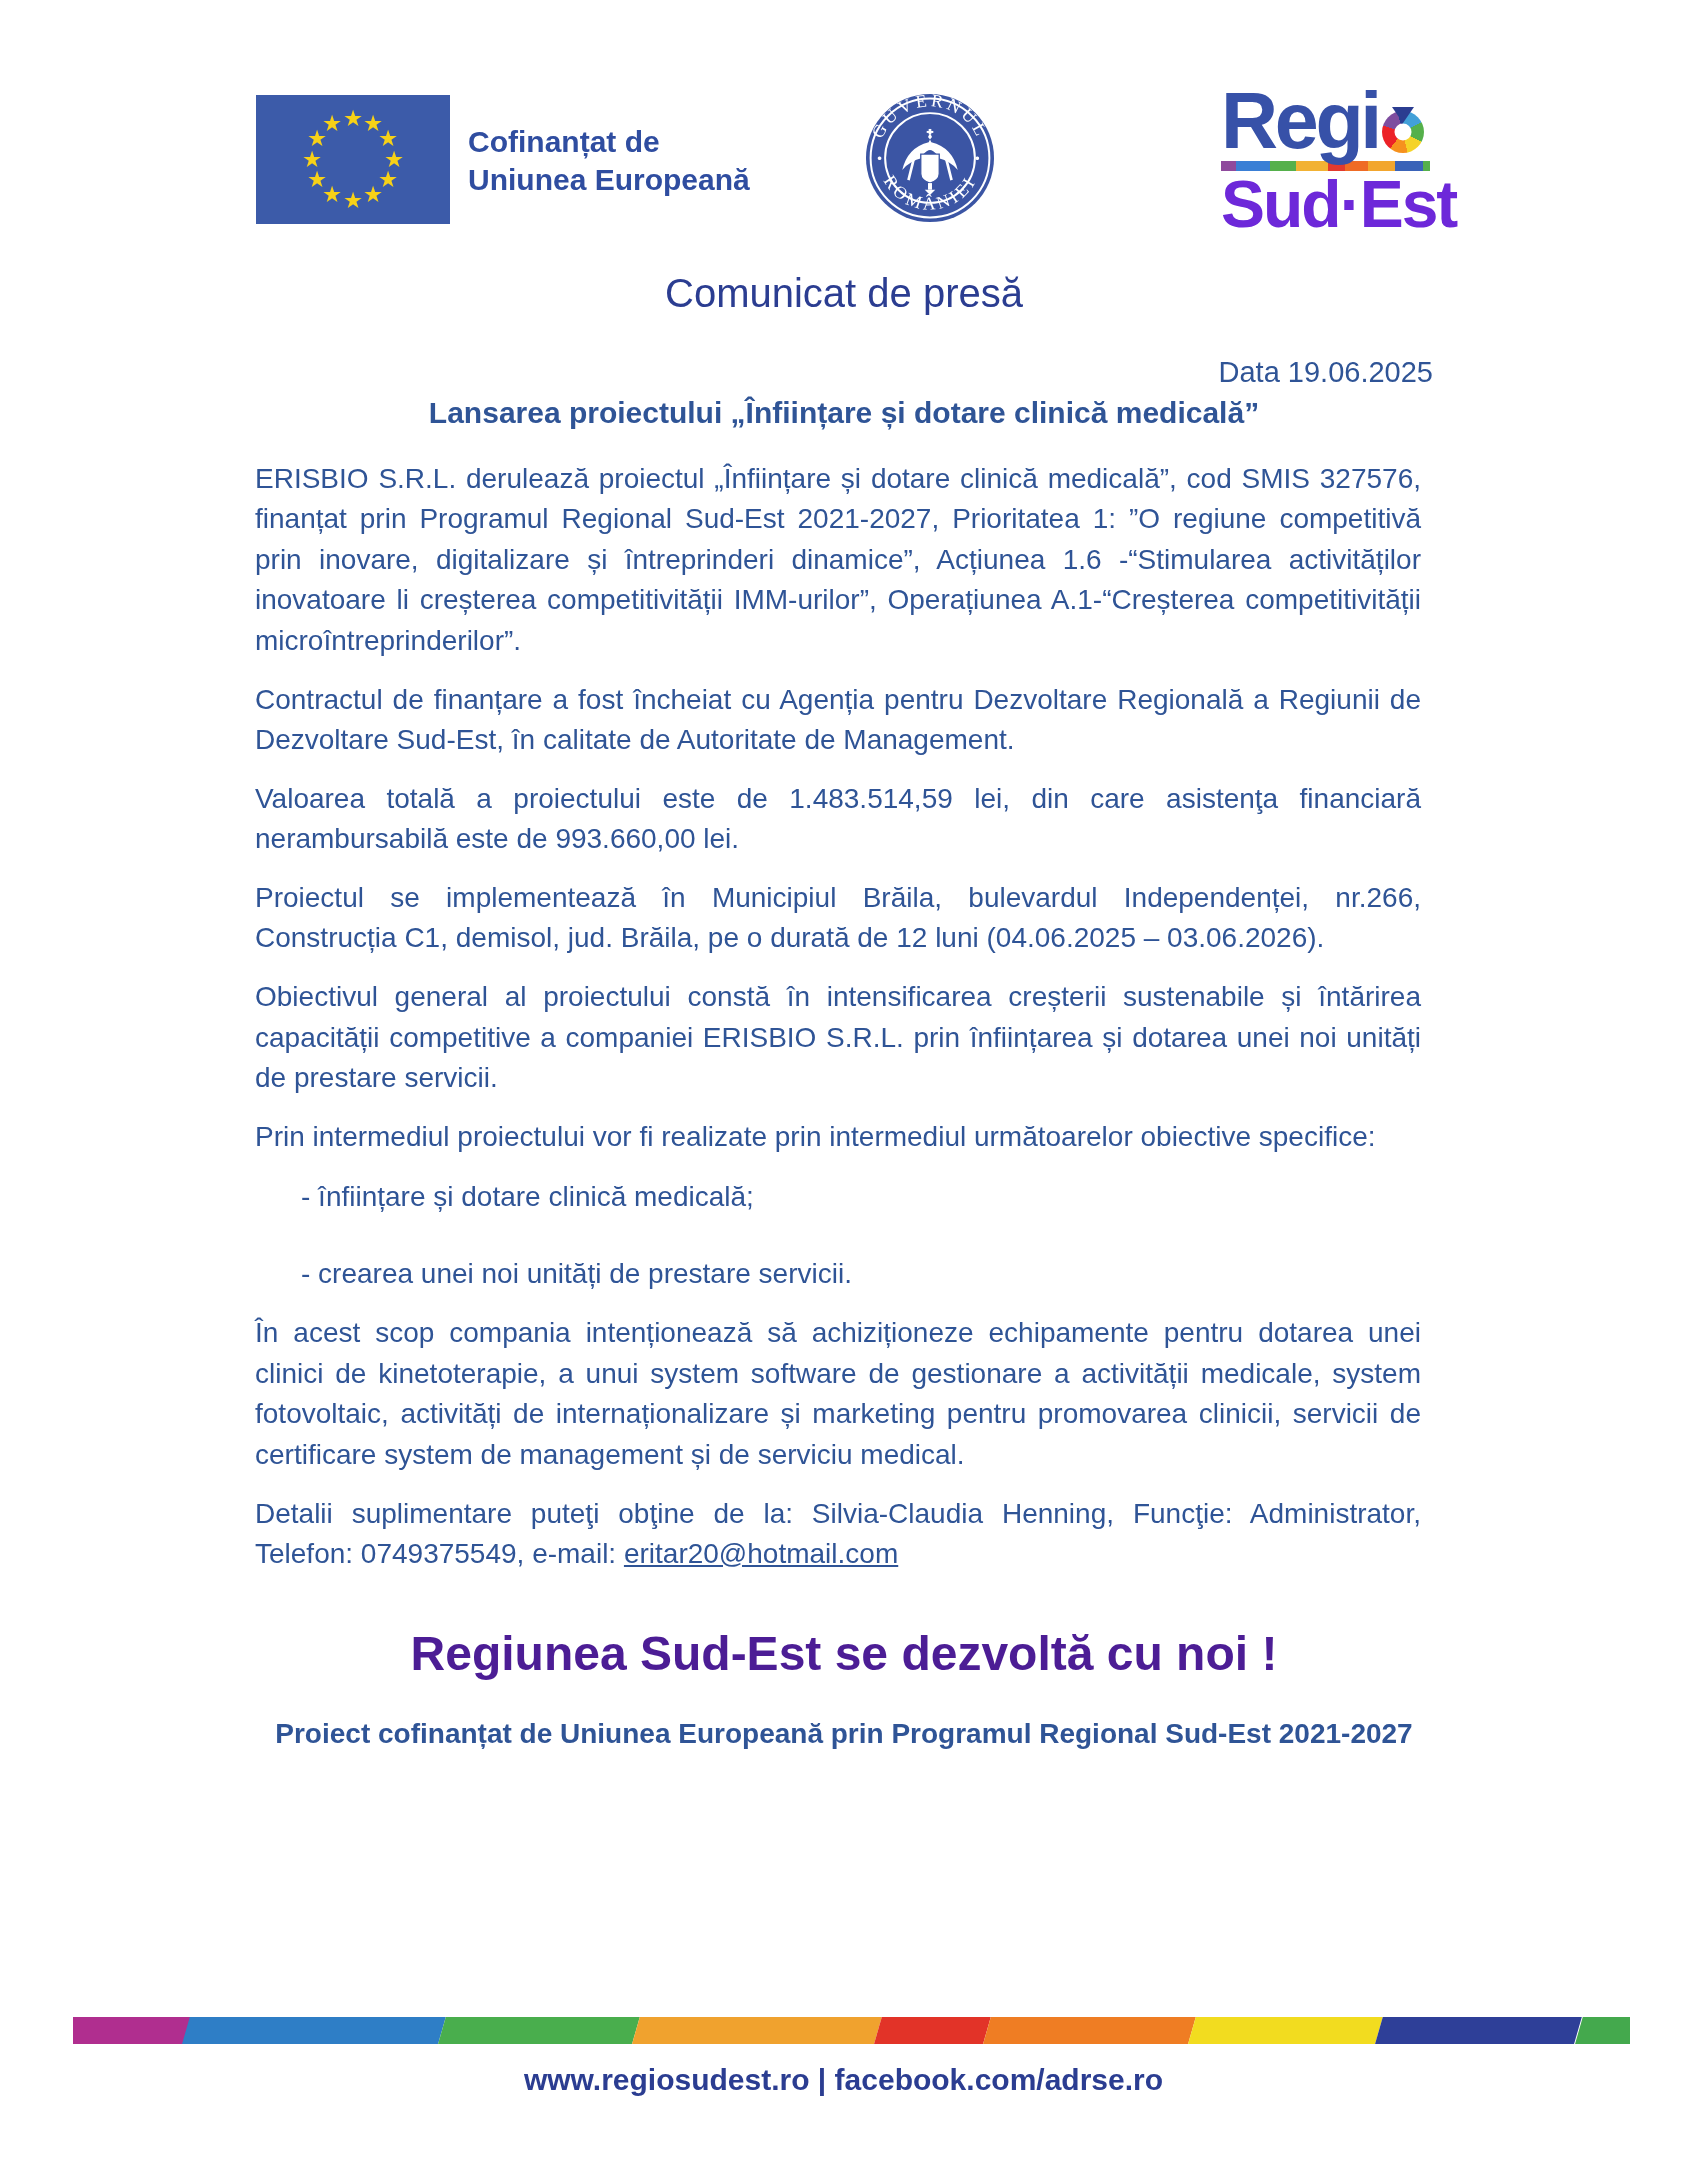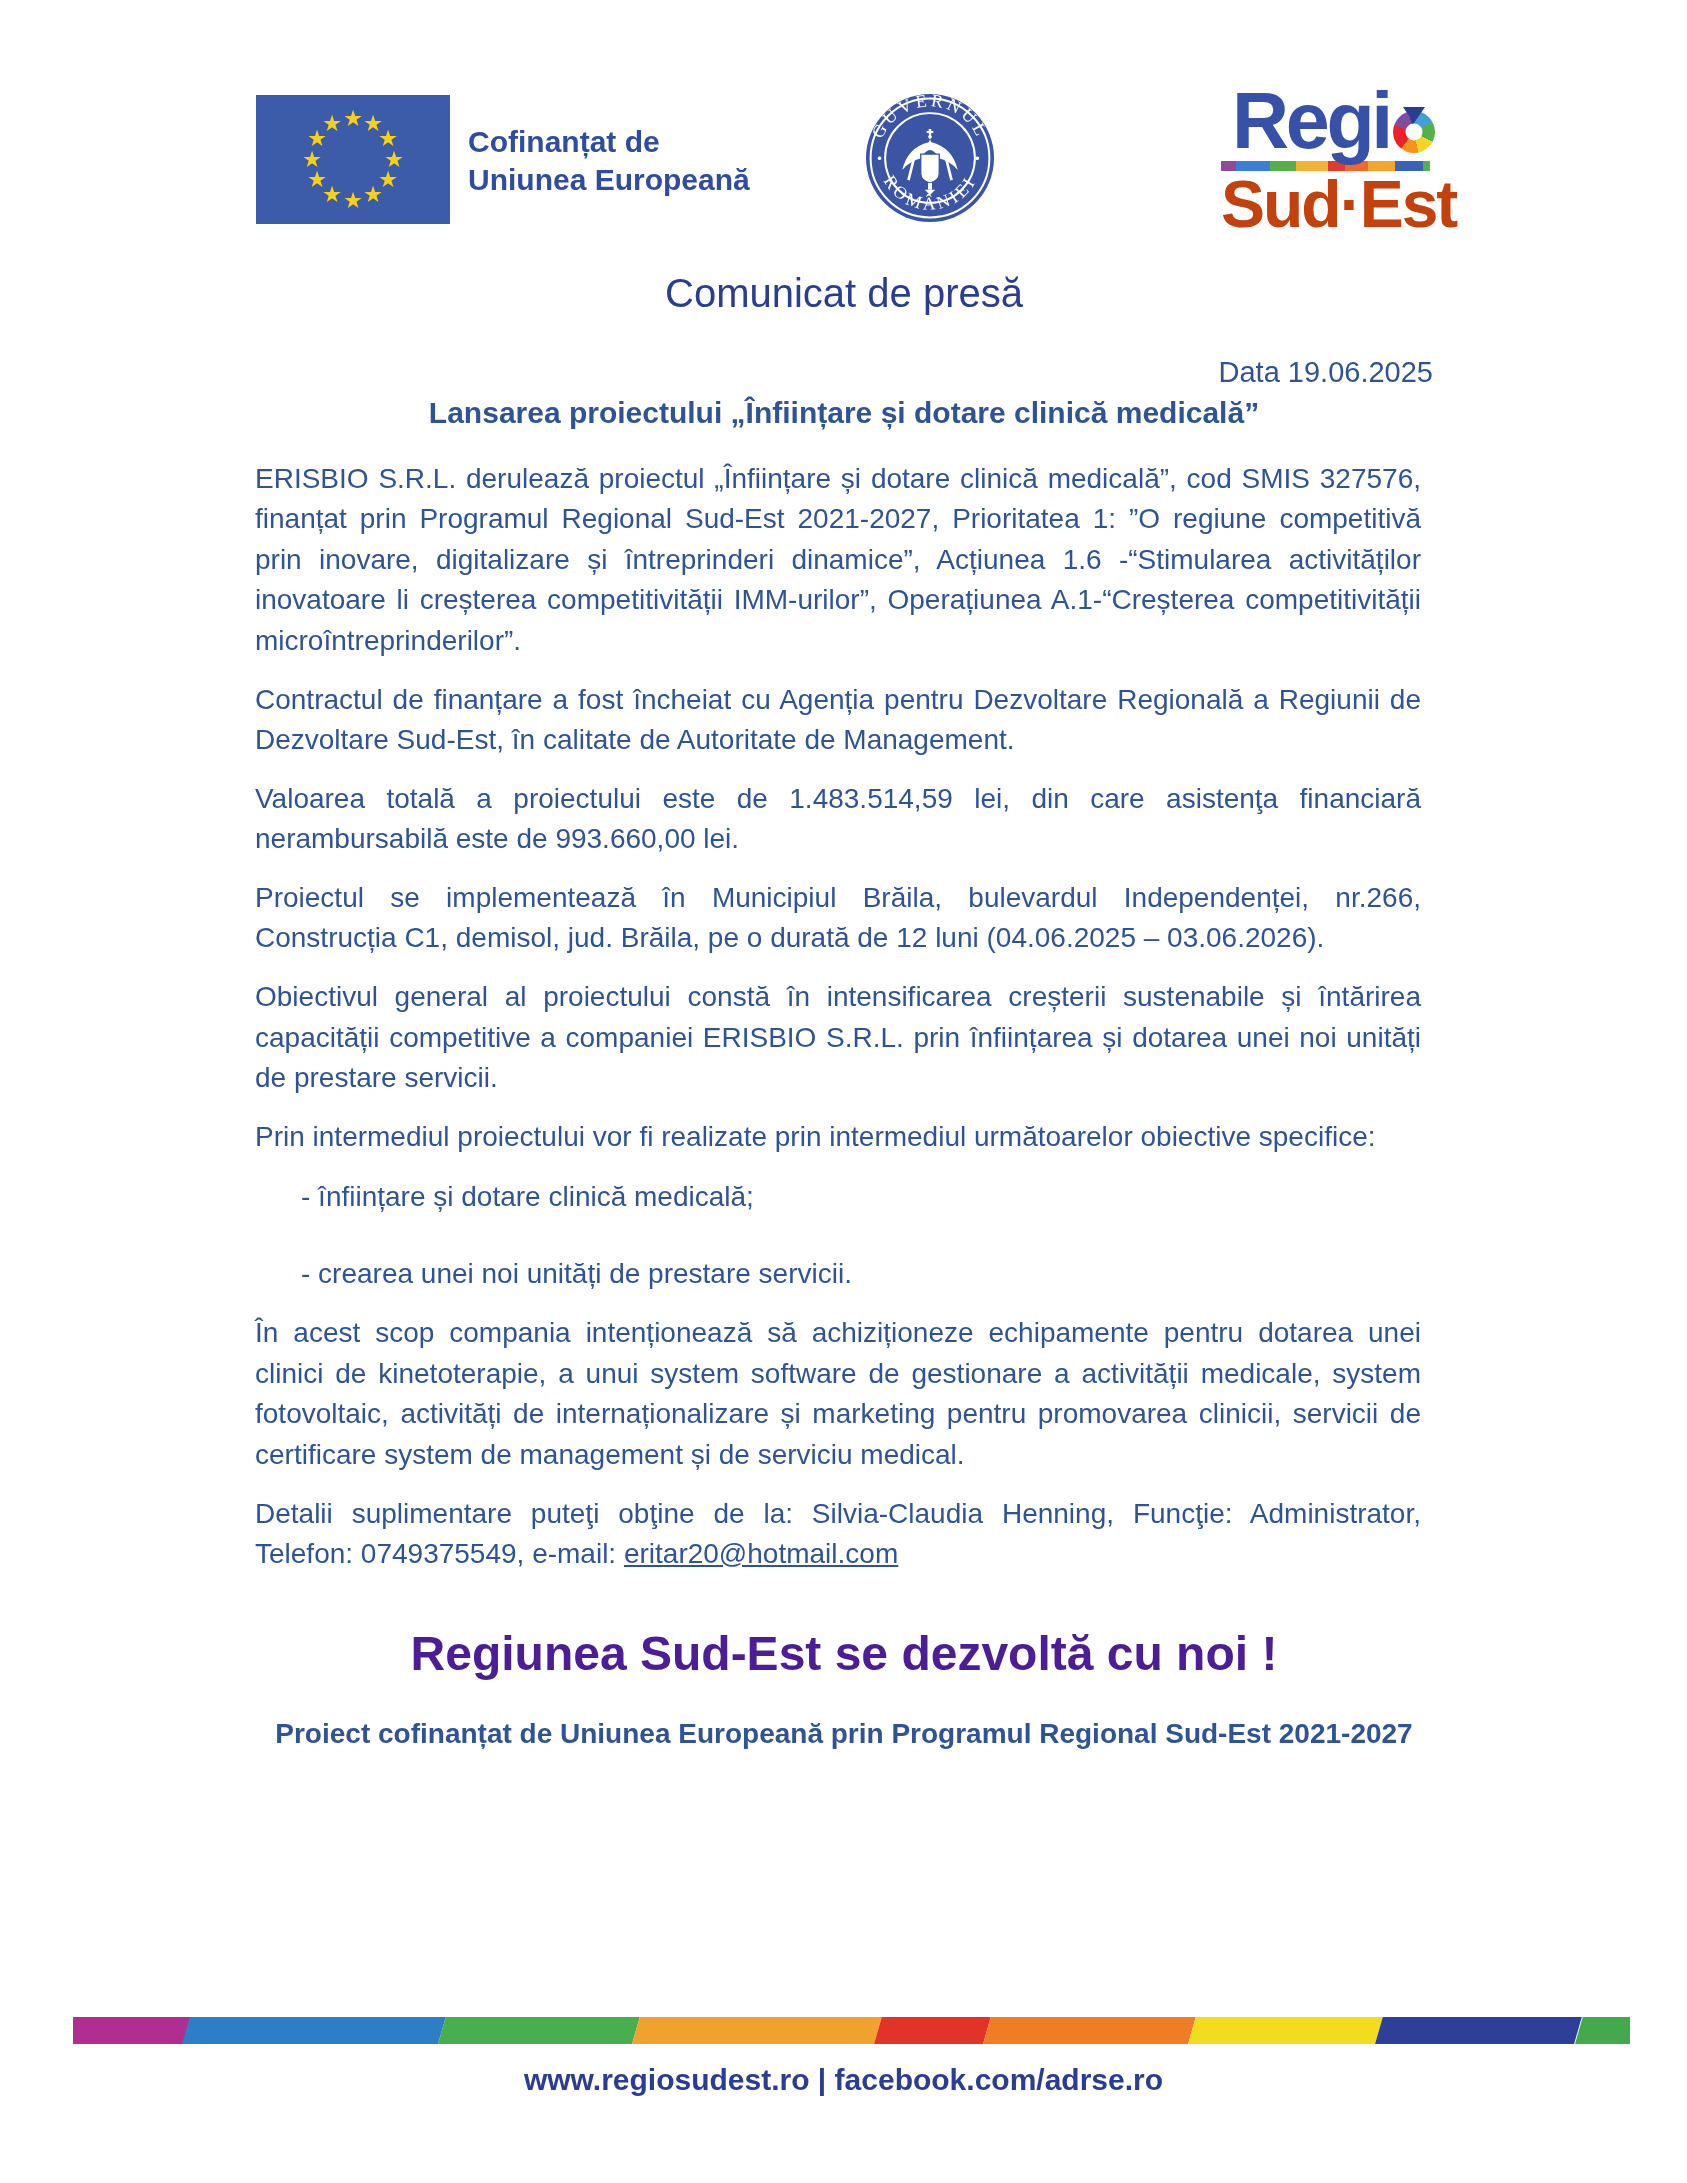--- a/index.html
+++ b/index.html
@@ -10,40 +10,40 @@
   }
   
   .eu-logo{position:absolute;left:256px;top:95px;width:194px;height:129px;background:#3c5ba9;}
   .eu-star{position:absolute;color:#f7d117;font-size:22.5px;line-height:1;transform:translate(-50%,-50%);}
   .eu-caption{
     position:absolute;left:468px;top:123px;width:370px;
     color:#2f4da0;font-size:30px;font-weight:bold;line-height:1.26;
   }
   .gov-seal{position:absolute;left:864px;top:92px;width:132px;height:132px;}
   .regio-logo{position:absolute;left:1221px;top:85px;width:218px;height:142px;}
-  .regio-top{position:relative;height:69px;display:flex;align-items:flex-end;margin-left:11px;}
+  .regio-top{position:relative;height:69px;display:flex;align-items:flex-end;}
   .regio-word-top{
     color:#3751a8;font-weight:bold;font-size:79px;line-height:0.85;letter-spacing:-3.3px;
   }
   .regio-wheel{
     position:relative;width:42px;height:42px;border-radius:50%;margin:0 0 1.3px 2.6px;
   }
   .regio-wheel::after{
     content:"";position:absolute;left:50%;top:50%;width:17px;height:17px;border-radius:50%;
     background:#fff;transform:translate(-50%,-50%);
   }
   .regio-triangle{
     position:absolute;left:50%;top:-4px;transform:translateX(-50%);
     width:0;height:0;border-left:11.2px solid transparent;border-right:11.2px solid transparent;
     border-top:16px solid #2b3d91;z-index:2;
   }
   .regio-stripe{display:flex;height:10.6px;width:209px;margin-top:6.6px;}
   .regio-stripe div{height:100%;}
   .regio-word-bottom{
-    color:#c2410c;font-weight:bold;font-size:66px;line-height:0.9;letter-spacing:-2px;margin-top:4px;
+    color:#6d28d9;font-weight:bold;font-size:66px;line-height:0.9;letter-spacing:-2px;margin-top:4px;
   }
   
   .content{position:absolute;left:255px;top:270px;width:1178px;color:#2f5496;}
   .doc-title{
     text-align:center;color:#2b3d91;font-size:40px;font-weight:normal;line-height:1.15;margin:0 0 38px 0;
   }
   .date-line{text-align:right;font-size:29px;line-height:1.25;margin:0 0 4px 0;}
   .doc-subtitle{text-align:center;font-size:30px;font-weight:bold;line-height:1.26;margin:0 0 26.5px 0;}
   .body-p{font-size:28px;line-height:1.45;text-align:justify;margin:0 12px 18px 0;}
   .bullets{margin:20px 0 18.5px 46px;}

